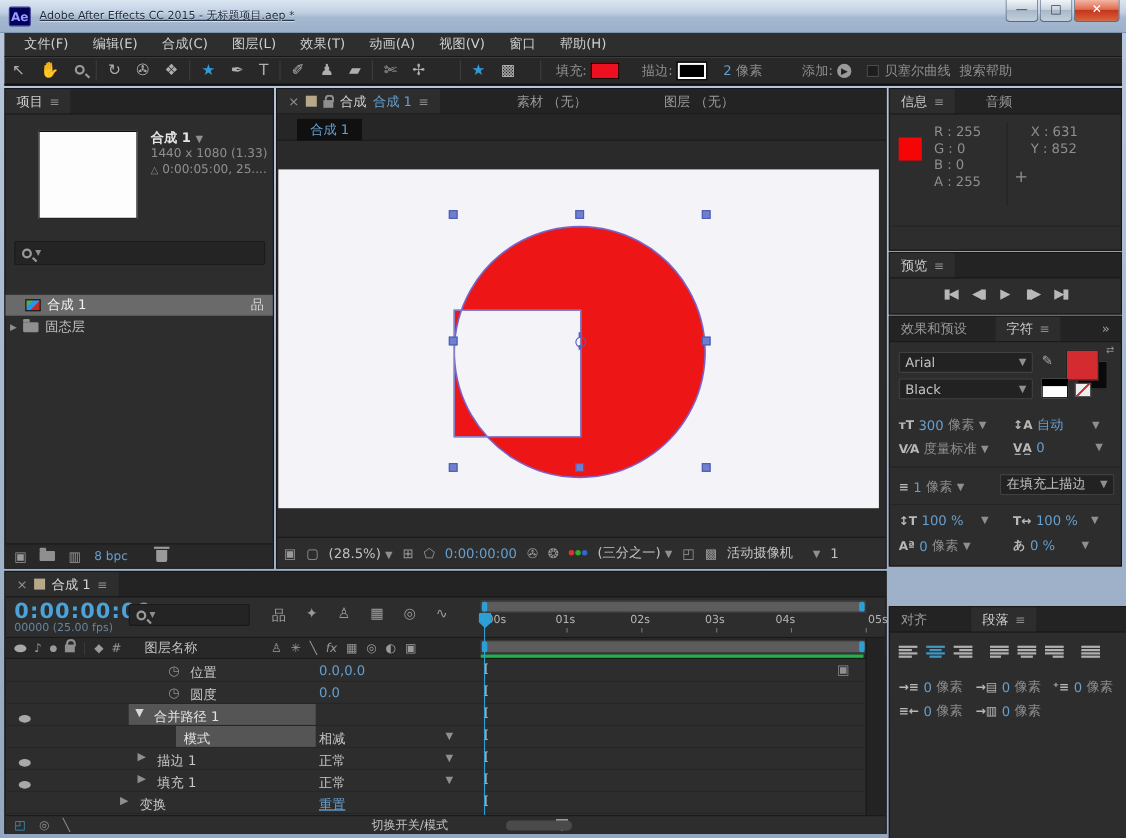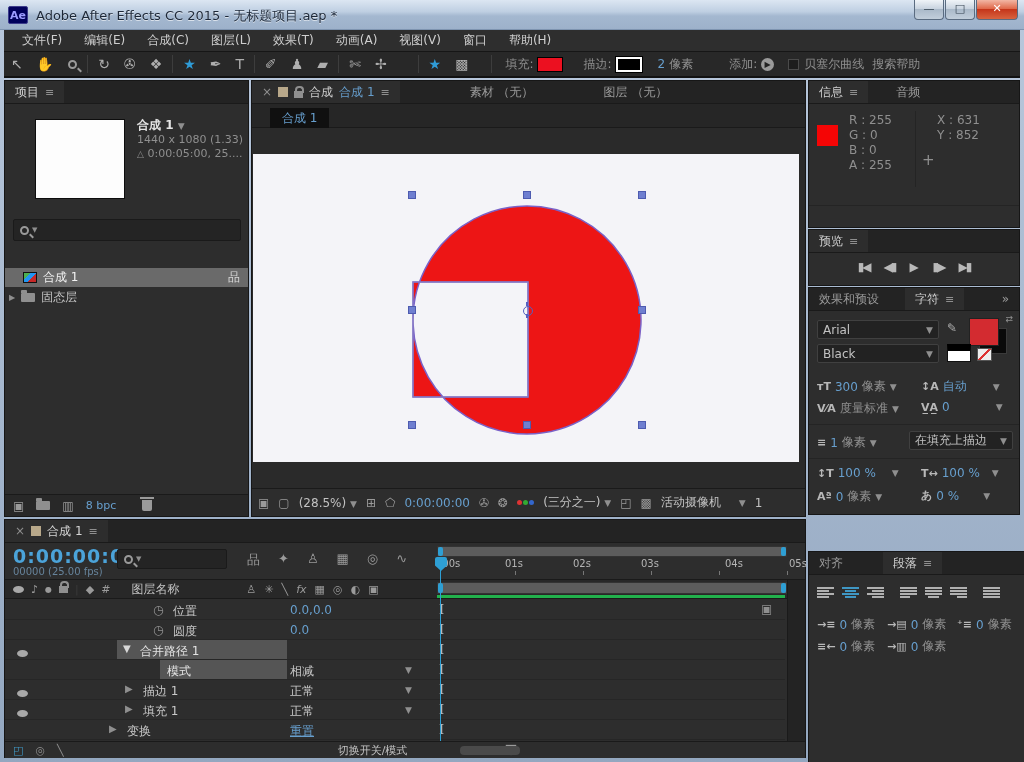--- a/index.html
+++ b/index.html
@@ -8,21 +8,21 @@
   .abs { position:absolute; }
   .window { position:absolute; left:0; top:0; width:1024px; height:762px;
     background:linear-gradient(180deg,#b9c8dc,#93a7c0); }
   
   .titlebar { position:absolute; left:0; top:0; width:1024px; height:30px;
     background:linear-gradient(180deg,#dce6f2 0%,#bfcfe2 40%,#a4b8d0 55%,#9db1ca 100%);
     border-bottom:1px solid #7e94b0; }
   .ae-badge { position:absolute; left:8px; top:6px; width:20px; height:18px; background:#00005b;
     color:#9b9bff; font-size:11px; font-weight:bold; text-align:center; line-height:18px;
     border:1px solid #3c3c8c; border-radius:2px; }
-  .title-text { position:absolute; left:36px; top:7px; color:#1d2838; font-size:13px; text-shadow:0 1px 0 rgba(255,255,255,.6); }
+  .title-text { position:absolute; left:36px; top:7px; color:#1d2838; font-size:10px; text-shadow:0 1px 0 rgba(255,255,255,.6);text-decoration:underline; }
   .winbtns { position:absolute; right:6px; top:0; display:flex; }
   .winbtn { width:30px; height:20px; border:1px solid #5a6b80; border-top:none; color:#fff;
     font-size:11px; text-align:center; line-height:18px;
     background:linear-gradient(180deg,#f0f4f8,#c9d4e0 45%,#aab9c9 50%,#c2cedb);
     color:#33414f; border-radius:0 0 4px 4px; margin-left:1px; }
   .winbtn.close { width:42px; background:linear-gradient(180deg,#f2b6a4,#e06a4c 45%,#c5361b 50%,#d8633f); color:#fff; }
   
   .menubar { position:absolute; left:4px; top:30px; width:1016px; height:22px; background:#2e2e2e;
     border-bottom:1px solid #161616; display:flex; align-items:center; padding-left:8px; gap:2px; }
   .menu-item { padding:2px 10px; color:#cfcfcf; font-size:12px; }
@@ -479,21 +479,21 @@
 
       <div class="abs" style="left:432px; top:3px; width:350px; height:11px; background:#5c5c5c; border:1px solid #333;">
         <span class="wa-bracket" style="left:0;"></span>
         <span class="wa-bracket" style="right:0;"></span>
       </div>
       <div class="abs" style="left:432px; top:15px; width:350px; height:20px; color:#b5b5b5; font-size:10px;">
         <span class="abs" style="left:2px;">:00s</span>
         <span class="abs" style="left:68px;">01s</span>
         <span class="abs" style="left:136px;">02s</span>
         <span class="abs" style="left:204px;">03s</span>
-        <span class="abs" style="left:288px;">04s</span>
+        <span class="abs" style="left:268px;">04s</span>
         <span class="abs" style="left:352px;">05s</span>
         <span class="abs" style="left:78px;top:13px;width:1px;height:4px;background:#777;"></span>
         <span class="abs" style="left:146px;top:13px;width:1px;height:4px;background:#777;"></span>
         <span class="abs" style="left:214px;top:13px;width:1px;height:4px;background:#777;"></span>
         <span class="abs" style="left:282px;top:13px;width:1px;height:4px;background:#777;"></span>
         <span class="abs" style="left:350px;top:13px;width:1px;height:4px;background:#777;"></span>
       </div>
 
       <div class="abs" style="left:430px; top:14px; width:12px; height:14px; background:#2e9fd4; border-radius:2px; clip-path:polygon(0 0,100% 0,100% 60%,50% 100%,0 60%);"></div>
       <div class="abs" style="left:786px; top:16px;"><span class="pent"></span></div>

